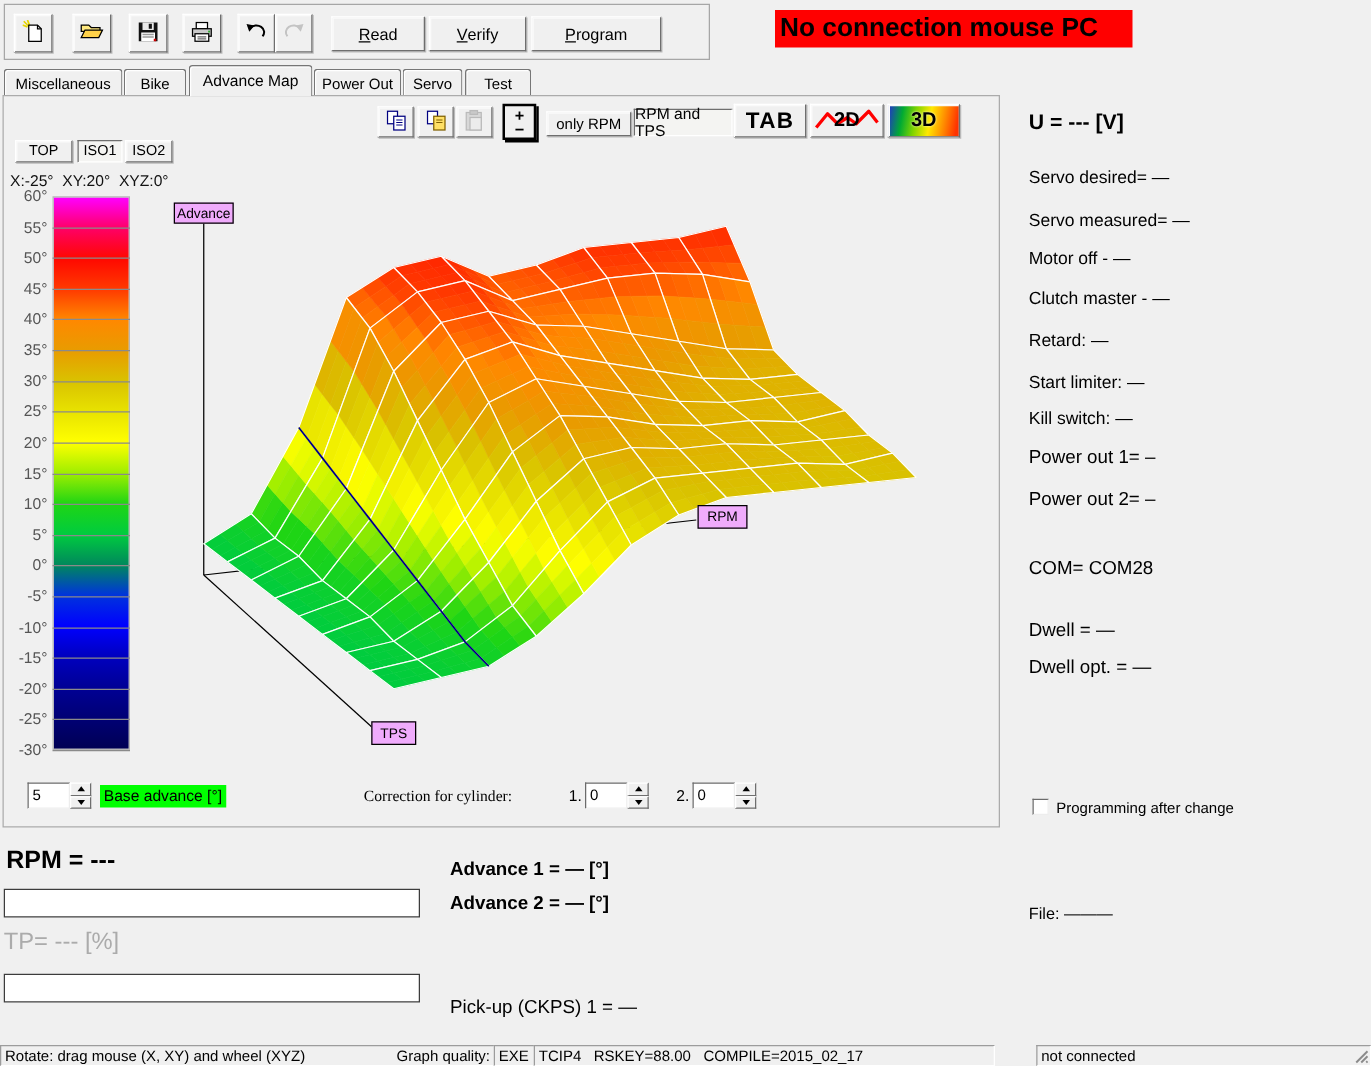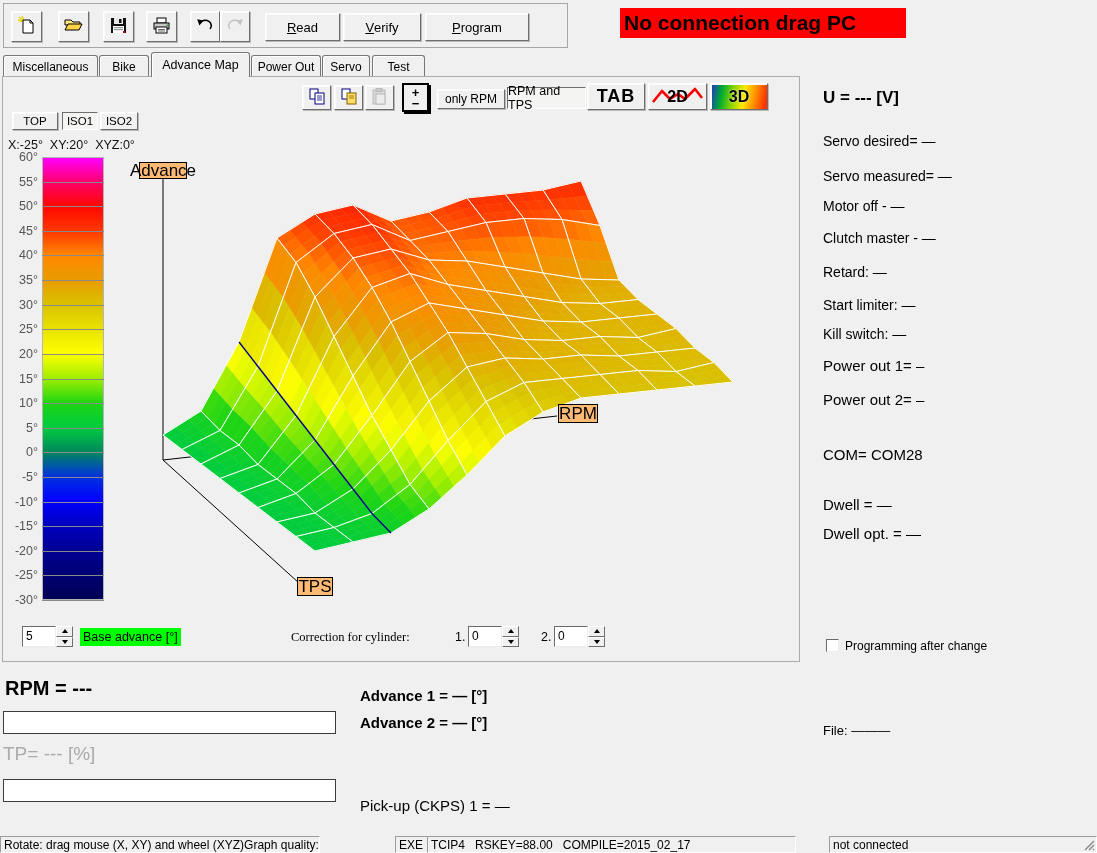--- a/index.html
+++ b/index.html
@@ -29,21 +29,21 @@
   
   .tab { position:absolute; top:55px; height:22px; background:#F0F0F0;
          border:1px solid #767676; border-bottom:none; border-radius:3px 3px 0 0;
          box-shadow:inset 1px 1px 0 #fff; font-size:12px; text-align:center;
          display:flex; align-items:center; justify-content:center; color:#000; }
   .tab.active { top:52px; height:25px; z-index:3; font-size:12.5px; }
 
   .graytxt { color:#C4C4C4; }
   .rp { position:absolute; left:823px; font-size:14px; color:#000; white-space:pre; }
 
-  .axisbox { position:absolute; border:1px solid #000; background:#fdba74; font-size:17px;
+  .axisbox { position:absolute; border:1px solid #000; background:#f0abfc; font-size:11px;
              display:flex; align-items:center; justify-content:center; color:#000; z-index:5; }
 
   .status { position:absolute; top:836px; height:17px; background:#F0F0F0; font-size:12px;
             color:#000; border:1px solid; border-color:#9C9C9C #FFFFFF #FFFFFF #9C9C9C;
             padding:0 3px; display:flex; align-items:center; white-space:pre; overflow:hidden; }
 
   u { text-decoration:underline; }
   .nosel { user-select:none; }
 </style>
 </head>
@@ -113,21 +113,21 @@
           <polygon points="16.8,2.2 10.4,3.4 14.6,8.4" fill="#8E8E8E"></polygon>
         </svg>
       </span>
     </div>
     <div class="btn altkey" style="left:261px;top:9px;width:75px;height:28px;"><u>R</u>ead</div>
     <div class="btn altkey" style="left:339px;top:9px;width:78px;height:28px;"><u>V</u>erify</div>
     <div class="btn altkey" style="left:421px;top:9px;width:104px;height:28px;"><u>P</u>rogram</div>
   </div>
 
   <div style="position:absolute;left:620px;top:8px;width:286px;height:30px;background:#FF0000;color:#000;
-              font-size:21px;font-weight:bold;line-height:29px;padding-left:4px;white-space:nowrap;">No connection drag PC</div>
+              font-size:21px;font-weight:bold;line-height:29px;padding-left:4px;white-space:nowrap;">No connection mouse PC</div>
 
   <div class="tab" style="left:3px;width:95px;">Miscellaneous</div>
   <div class="tab" style="left:99px;width:50px;">Bike</div>
   <div class="tab active" style="left:151px;width:99px;">Advance Map</div>
   <div class="tab" style="left:251px;width:70px;">Power Out</div>
   <div class="tab" style="left:322px;width:48px;">Servo</div>
   <div class="tab" style="left:372px;width:53px;">Test</div>
 
   <div style="position:absolute;left:2px;top:76px;width:798px;height:586px;border:1px solid #ABABAB;background:#F0F0F0;"></div>
 
@@ -1174,21 +1174,21 @@
   <div style="position:absolute;left:5px;top:677px;font-size:20px;font-weight:bold;">RPM = ---</div>
   <div class="bigfield" style="left:3px;top:711px;width:333px;height:23px;"></div>
   <div style="position:absolute;left:3px;top:743px;font-size:19px;color:#ABABAB;">TP= --- [%]</div>
   <div class="bigfield" style="left:3px;top:779px;width:333px;height:23px;"></div>
 
   <div style="position:absolute;left:360px;top:687px;font-size:15px;font-weight:bold;">Advance 1 = — [°]</div>
   <div style="position:absolute;left:360px;top:714px;font-size:15px;font-weight:bold;">Advance 2 = — [°]</div>
   <div style="position:absolute;left:360px;top:797px;font-size:15px;">Pick-up (CKPS) 1 = —</div>
   <div style="position:absolute;left:823px;top:723px;font-size:13px;">File: ———</div>
 
-  <div class="status" style="left:0;width:320px;justify-content:space-between;">
+  <div class="status" style="left:0;width:396px;justify-content:space-between;">
     <span>Rotate: drag mouse (X, XY) and wheel (XYZ)</span>
     <span>Graph quality:</span>
   </div>
   <div class="status" style="left:395px;width:53px;">EXE</div>
   <div class="status" style="left:427px;width:369px;">TCIP4   RSKEY=88.00   COMPILE=2015_02_17</div>
   <div class="status" style="left:797px;width:31px;margin-top:44px;">HEX</div>
   <div class="status" style="left:829px;width:268px;">not connected</div>
   <svg style="position:absolute;left:1083px;top:839px;" width="12" height="12">
     <g stroke="#8A8A8A" stroke-width="1.5">
       <line x1="11" y1="2" x2="2" y2="11"></line>

